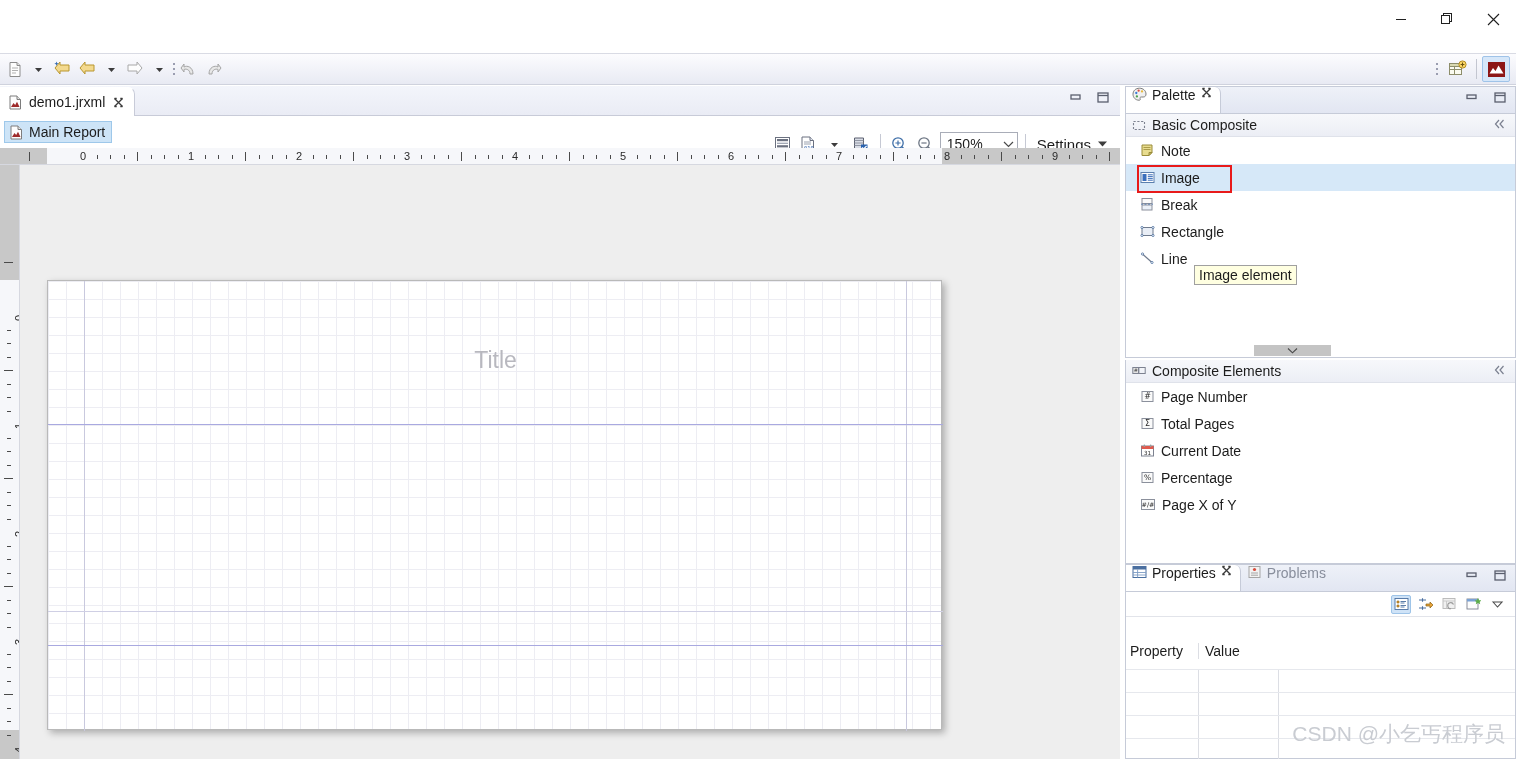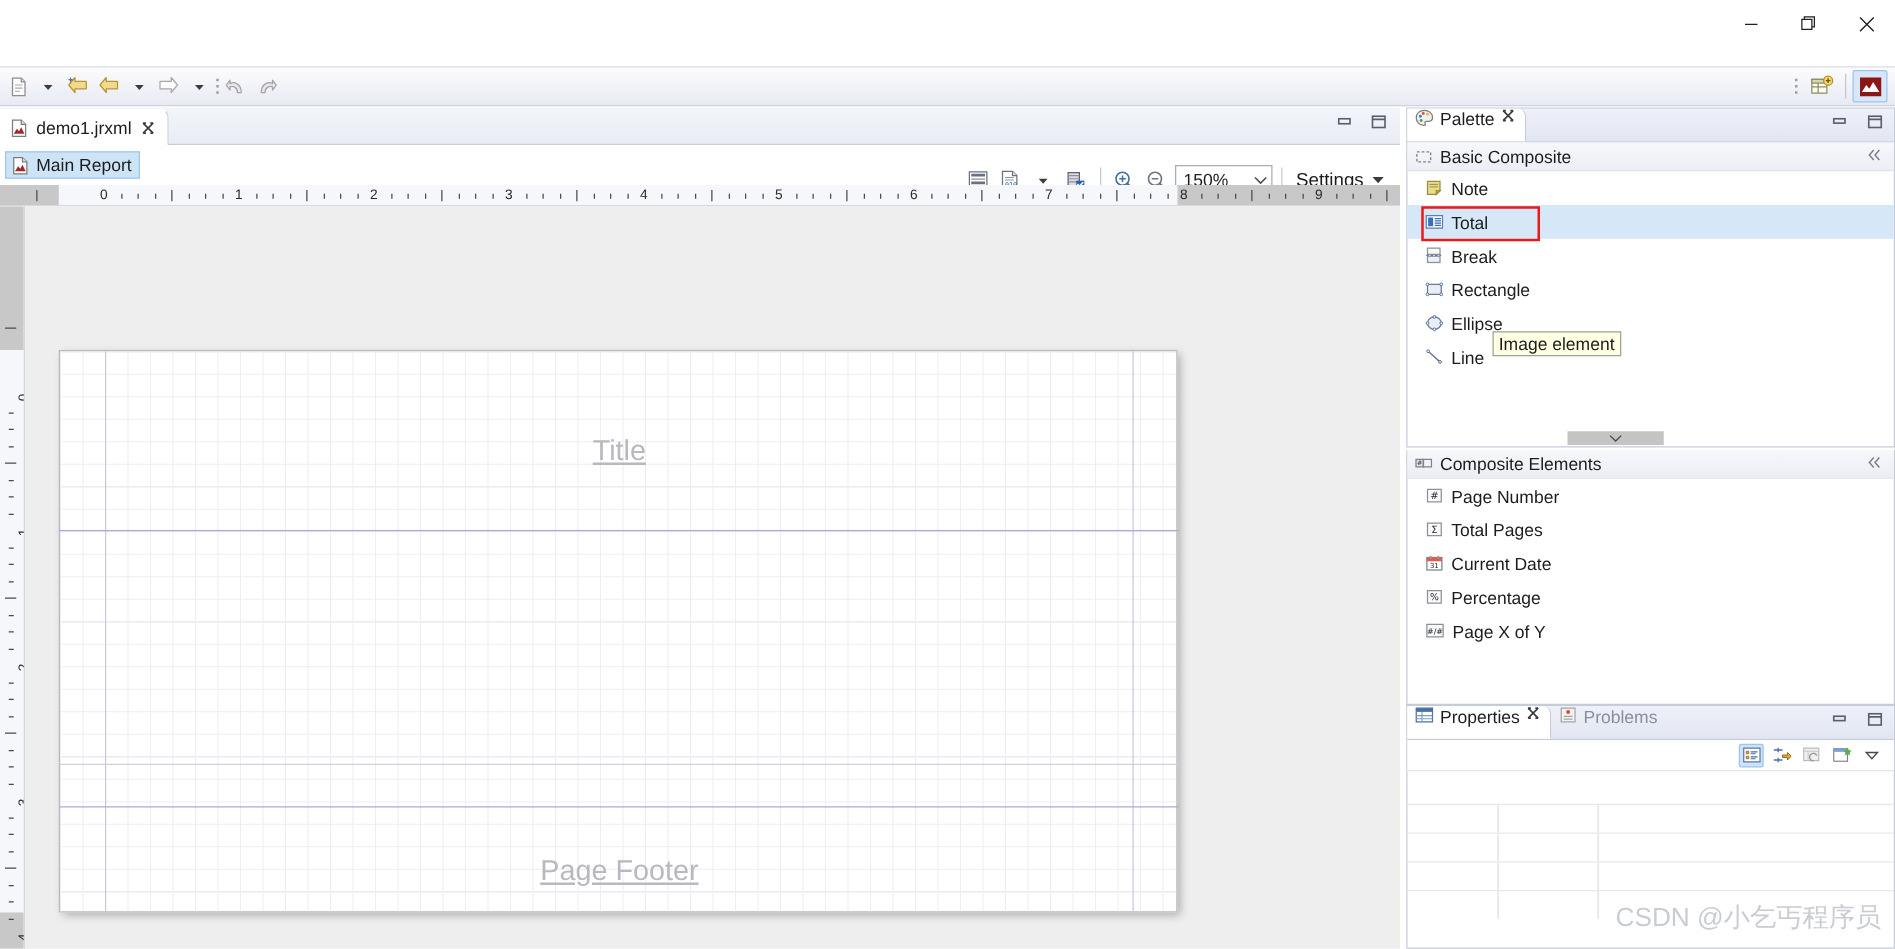--- a/index.html
+++ b/index.html
@@ -148,21 +148,20 @@
   .band-div {
     position:absolute; left:0; width:895px; height:1px;
     background:#a9a9e0;
   }
   .band-div.thin { background:#cfcfe4; }
   .band-label {
     position:absolute; width:895px; text-align:center;
     color:#b8b8bf; font-size:23px;
     font-family:"Liberation Sans", sans-serif;
     pointer-events:none;
-    text-decoration:underline;
   }
   .page-marginline {
     position:absolute; top:0; width:1px; height:450px; background:#c9c9de;
   }
 
   
   #rightcol {
     position:absolute; left:1120px; top:86px; width:396px; height:673px;
     background:#ffffff;
   }
@@ -604,21 +603,20 @@
     <div id="report-page">
       <div id="grid-layer"></div>
       <div class="page-marginline" style="left:36px;"></div>
       <div class="page-marginline" style="left:858px;"></div>
 
       <div class="band-div" style="top:143px;"></div>
       <div class="band-div thin" style="top:330px;"></div>
       <div class="band-div" style="top:364px;"></div>
 
       <div class="band-label" style="top:66px;">Title</div>
-      <div class="band-label" style="top:402px;">Page Footer</div>
     </div>
   </div>
 </div>
 
 <div id="rightcol">
 
   <div id="palette-view">
     <div class="view-tabrow">
       <div class="view-tab">
         <span>
@@ -681,21 +679,21 @@
 
 
     <div class="pal-item selected highlight-box">
       <span>
         <svg width="15" height="15" viewBox="0 0 15 15">
           <rect x="1" y="2.5" width="13" height="10" fill="#fdfdfd" stroke="#5a7fae" stroke-width="1"></rect>
           <rect x="2.5" y="4" width="4" height="7" fill="#3a6fbc"></rect>
           <path d="M7.8 4.8 h5 M7.8 6.6 h5 M7.8 8.4 h5 M7.8 10.2 h5" stroke="#3a6fbc" stroke-width="1"></path>
         </svg>
       </span>
-      <span>Total</span>
+      <span>Image</span>
     </div>
 
     <div class="pal-item">
       <span>
         <svg width="15" height="15" viewBox="0 0 15 15">
           <rect x="2" y="1.5" width="10" height="5" fill="#fafafa" stroke="#8b909c" stroke-width="1"></rect>
           <rect x="2" y="8" width="10" height="5" fill="#eaf0f8" stroke="#8b909c" stroke-width="1"></rect>
           <path d="M1 7.2 h12" stroke="#5a7fae" stroke-width="1" stroke-dasharray="2 1.5"></path>
         </svg>
       </span>
@@ -708,32 +706,20 @@
           <rect x="2" y="3.5" width="11" height="8" fill="#e9eef6" stroke="#6f7a8c" stroke-width="1"></rect>
           <circle cx="2" cy="3.5" r="1.1" fill="#fff" stroke="#4a6fa0" stroke-width="0.8"></circle>
           <circle cx="13" cy="3.5" r="1.1" fill="#fff" stroke="#4a6fa0" stroke-width="0.8"></circle>
           <circle cx="2" cy="11.5" r="1.1" fill="#fff" stroke="#4a6fa0" stroke-width="0.8"></circle>
           <circle cx="13" cy="11.5" r="1.1" fill="#fff" stroke="#4a6fa0" stroke-width="0.8"></circle>
         </svg>
       </span>
       <span>Rectangle</span>
     </div>
 
-    <div class="pal-item">
-      <span>
-        <svg width="15" height="15" viewBox="0 0 15 15">
-          <ellipse cx="7.5" cy="7.5" rx="5.5" ry="5" fill="#e9eef6" stroke="#6f7a8c" stroke-width="1"></ellipse>
-          <circle cx="2" cy="7.5" r="1.1" fill="#fff" stroke="#4a6fa0" stroke-width="0.8"></circle>
-          <circle cx="13" cy="7.5" r="1.1" fill="#fff" stroke="#4a6fa0" stroke-width="0.8"></circle>
-          <circle cx="7.5" cy="2.5" r="1.1" fill="#fff" stroke="#4a6fa0" stroke-width="0.8"></circle>
-          <circle cx="7.5" cy="12.5" r="1.1" fill="#fff" stroke="#4a6fa0" stroke-width="0.8"></circle>
-        </svg>
-      </span>
-      <span>Ellipse</span>
-    </div>
 
     <div class="pal-item">
       <span>
         <svg width="15" height="15" viewBox="0 0 15 15">
           <path d="M2.5 3 L12 11.5" stroke="#6f7a8c" stroke-width="1.2"></path>
           <circle cx="2.5" cy="3" r="1.1" fill="#fff" stroke="#4a6fa0" stroke-width="0.8"></circle>
           <circle cx="12" cy="11.5" r="1.1" fill="#fff" stroke="#4a6fa0" stroke-width="0.8"></circle>
         </svg>
       </span>
       <span>Line</span>
@@ -893,20 +879,25 @@
         </svg>
       </div>
       <div class="prop-tb-btn">
         <svg width="13" height="9" viewBox="0 0 13 9">
             <path d="M2 2 L6.5 7 L11 2 Z" fill="none" stroke="#4a4a4a" stroke-width="1.1"></path>
           </svg>
       </div>
     </div>
 
     <div id="props-table">
+      <div class="prop-hdr-row">
+        <div class="prop-col-a">Property</div>
+        <div class="prop-col-b">Value</div>
+        <div class="prop-col-c"></div>
+      </div>
       <div class="prop-row">
         <div class="prop-col-a"></div>
           <div class="prop-col-b"></div>
           <div class="prop-col-c"></div>
       </div>
       <div class="prop-row">
         <div class="prop-col-a"></div>
           <div class="prop-col-b"></div>
           <div class="prop-col-c"></div>
       </div>

